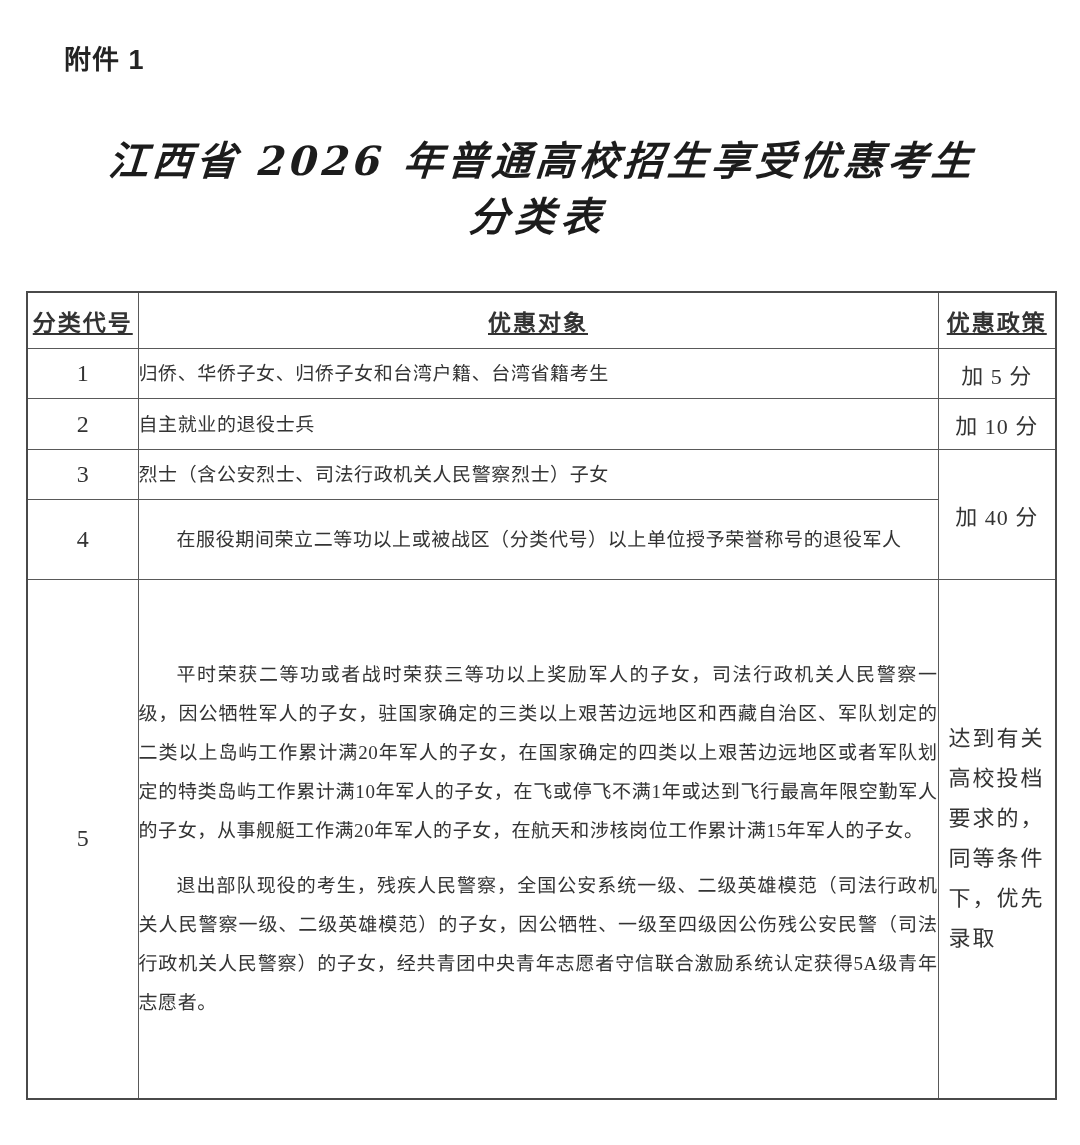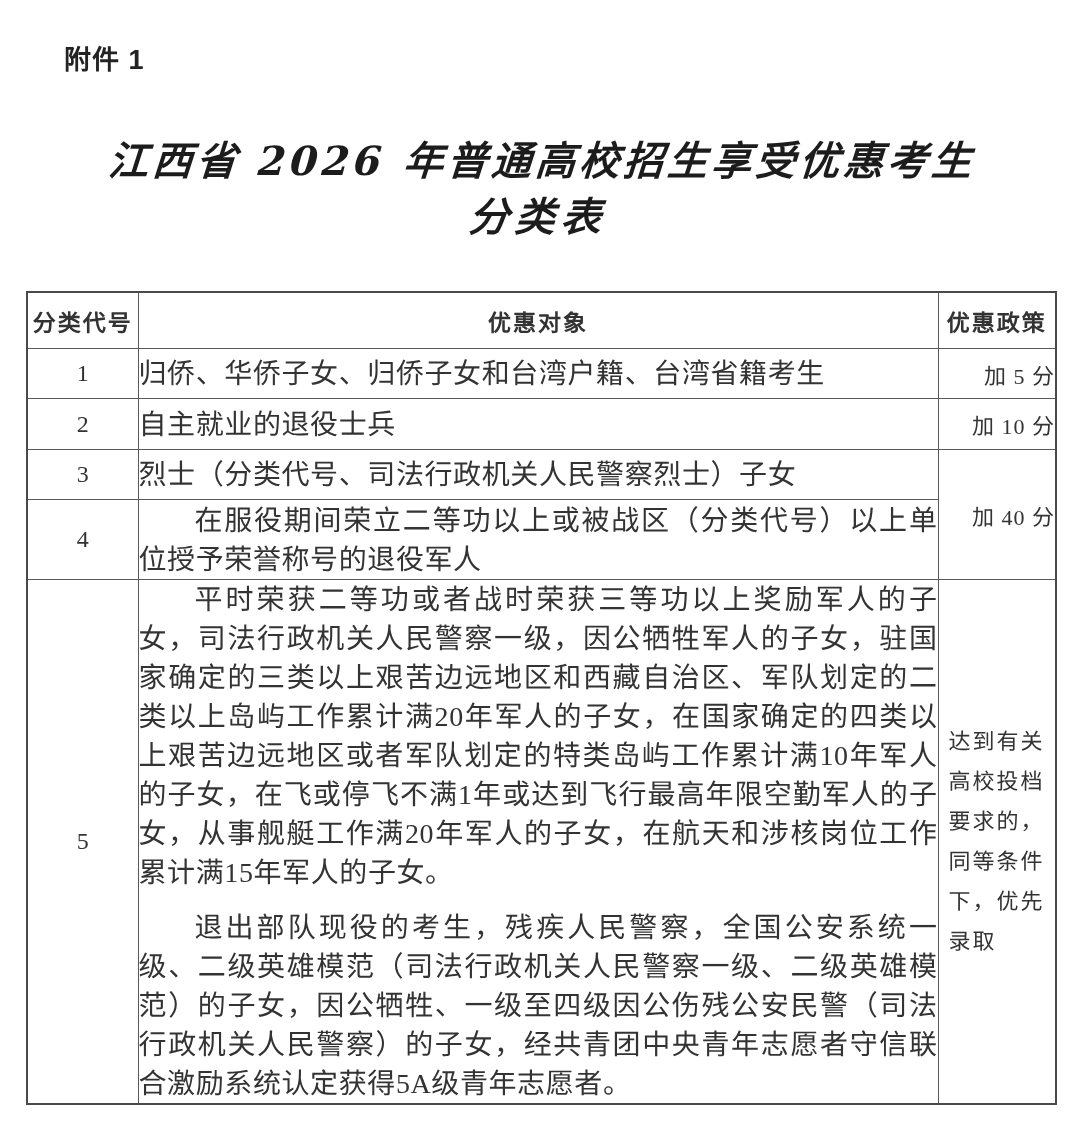--- a/index.html
+++ b/index.html
@@ -88,53 +88,54 @@
   
   .hdr-cell {
     height: 55px;
     text-align: center;
     font-family: "Liberation Sans", "DejaVu Sans", sans-serif;
     font-size: 23px;
     font-weight: 700;
     letter-spacing: 2px;
     color: #1f1f1f;
     white-space: nowrap;
+    text-decoration: underline;
   }
 
   
   .code-cell {
     text-align: center;
     font-family: "Liberation Serif", "DejaVu Serif", serif;
     font-size: 24px;
     color: #3a3a3a;
   }
 
   
   .obj-cell {
     padding: 10px 14px 10px 22px;
-    font-size: 28px;
+    font-size: 19px;
     line-height: 39px;
     letter-spacing: 0.6px;
     text-align: justify;
     color: #333;
   }
   .obj-cell p {
     margin: 0;
     text-indent: 2em;
   }
   .obj-cell p + p {
     margin-top: 16px;
   }
   .obj-cell.single-line p {
     text-indent: 0;
   }
 
   
   .pol-cell {
-    text-align: right;
+    text-align: center;
     font-size: 22px;
     letter-spacing: 1px;
     color: #3a3a3a;
     white-space: nowrap;
   }
   .pol-cell.multi {
     white-space: normal;
     line-height: 40px;
     padding: 0 10px;
     text-align: left;
@@ -186,21 +187,21 @@
           <td class="code-cell">2</td>
           <td class="obj-cell single-line">
             <p>自主就业的退役士兵</p>
           </td>
           <td class="pol-cell">加 10 分</td>
         </tr>
 
         <tr class="r3">
           <td class="code-cell">3</td>
           <td class="obj-cell single-line">
-            <p>烈士（分类代号、司法行政机关人民警察烈士）子女</p>
+            <p>烈士（含公安烈士、司法行政机关人民警察烈士）子女</p>
           </td>
           <td class="pol-cell" rowspan="2">加 40 分</td>
         </tr>
 
         <tr class="r4">
           <td class="code-cell">4</td>
           <td class="obj-cell">
             <p>在服役期间荣立二等功以上或被战区（分类代号）以上单位授予荣誉称号的退役军人</p>
           </td>
         </tr>

